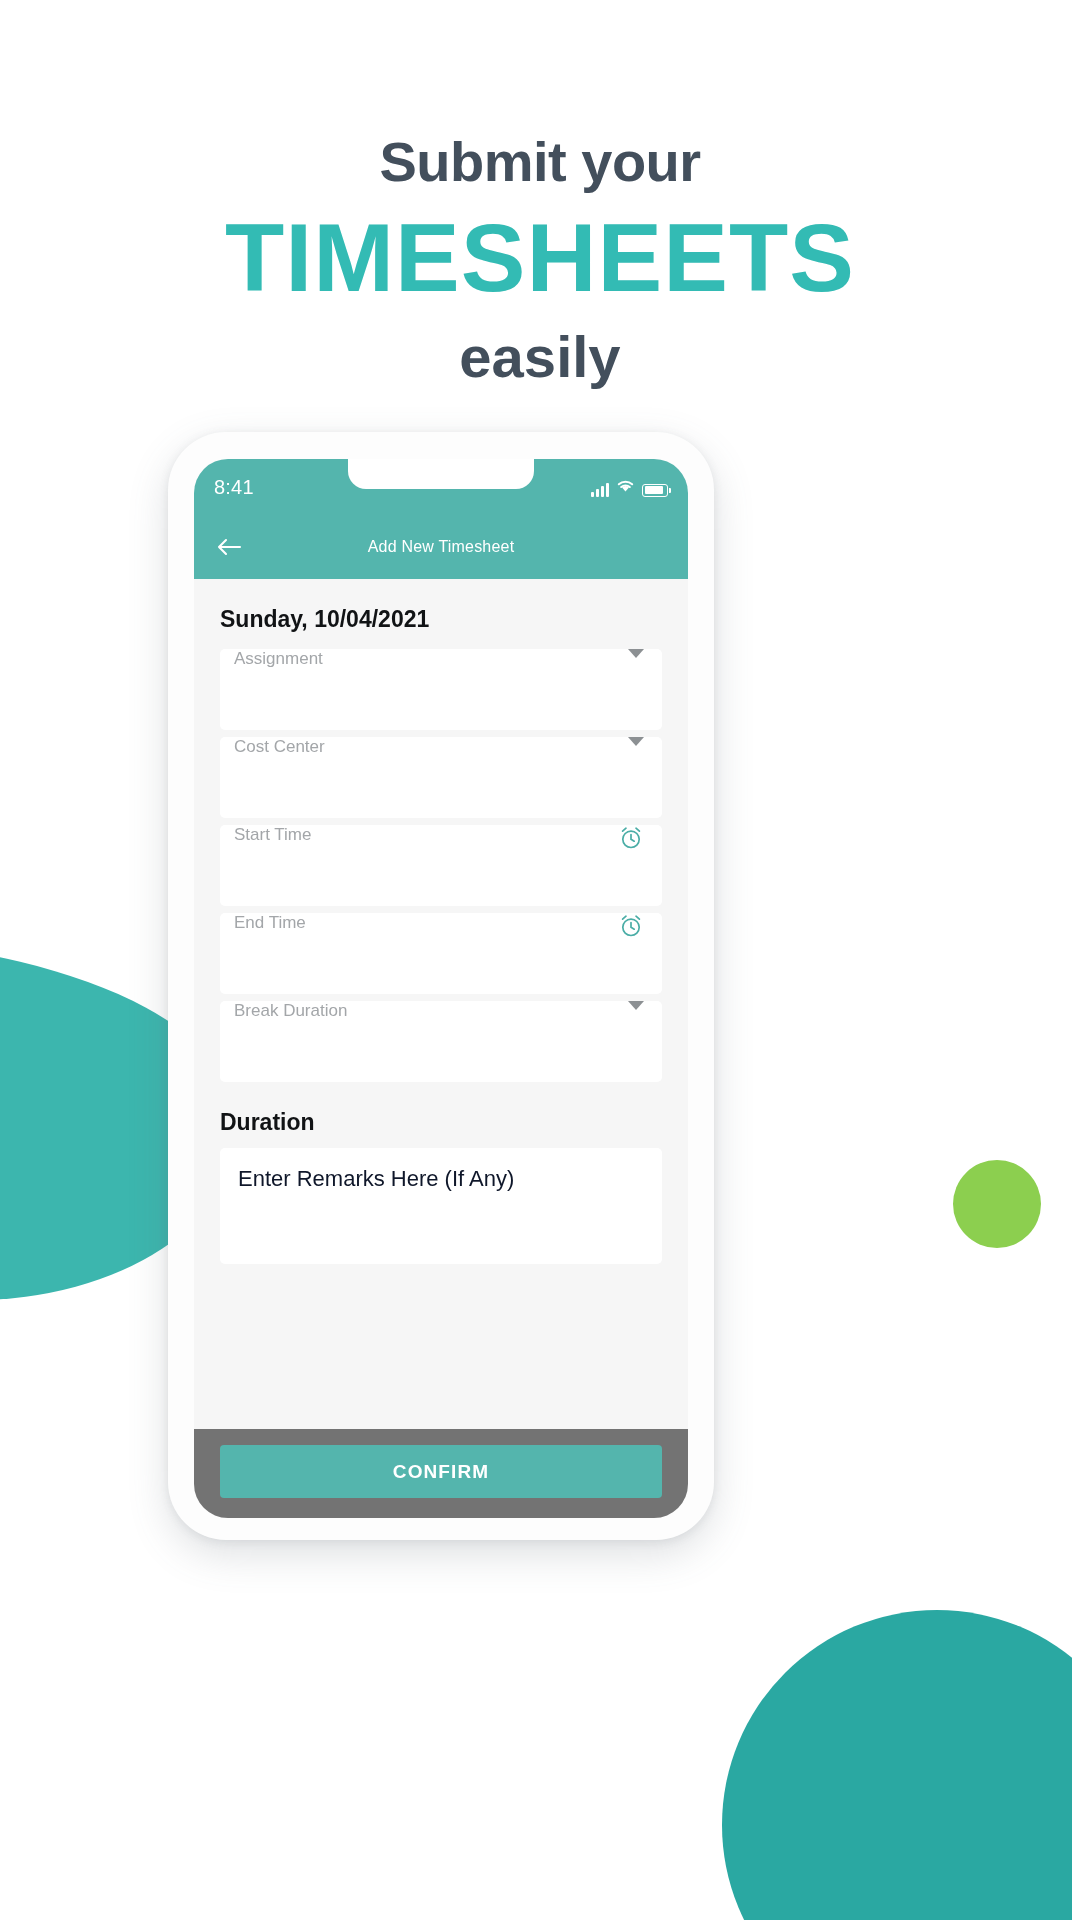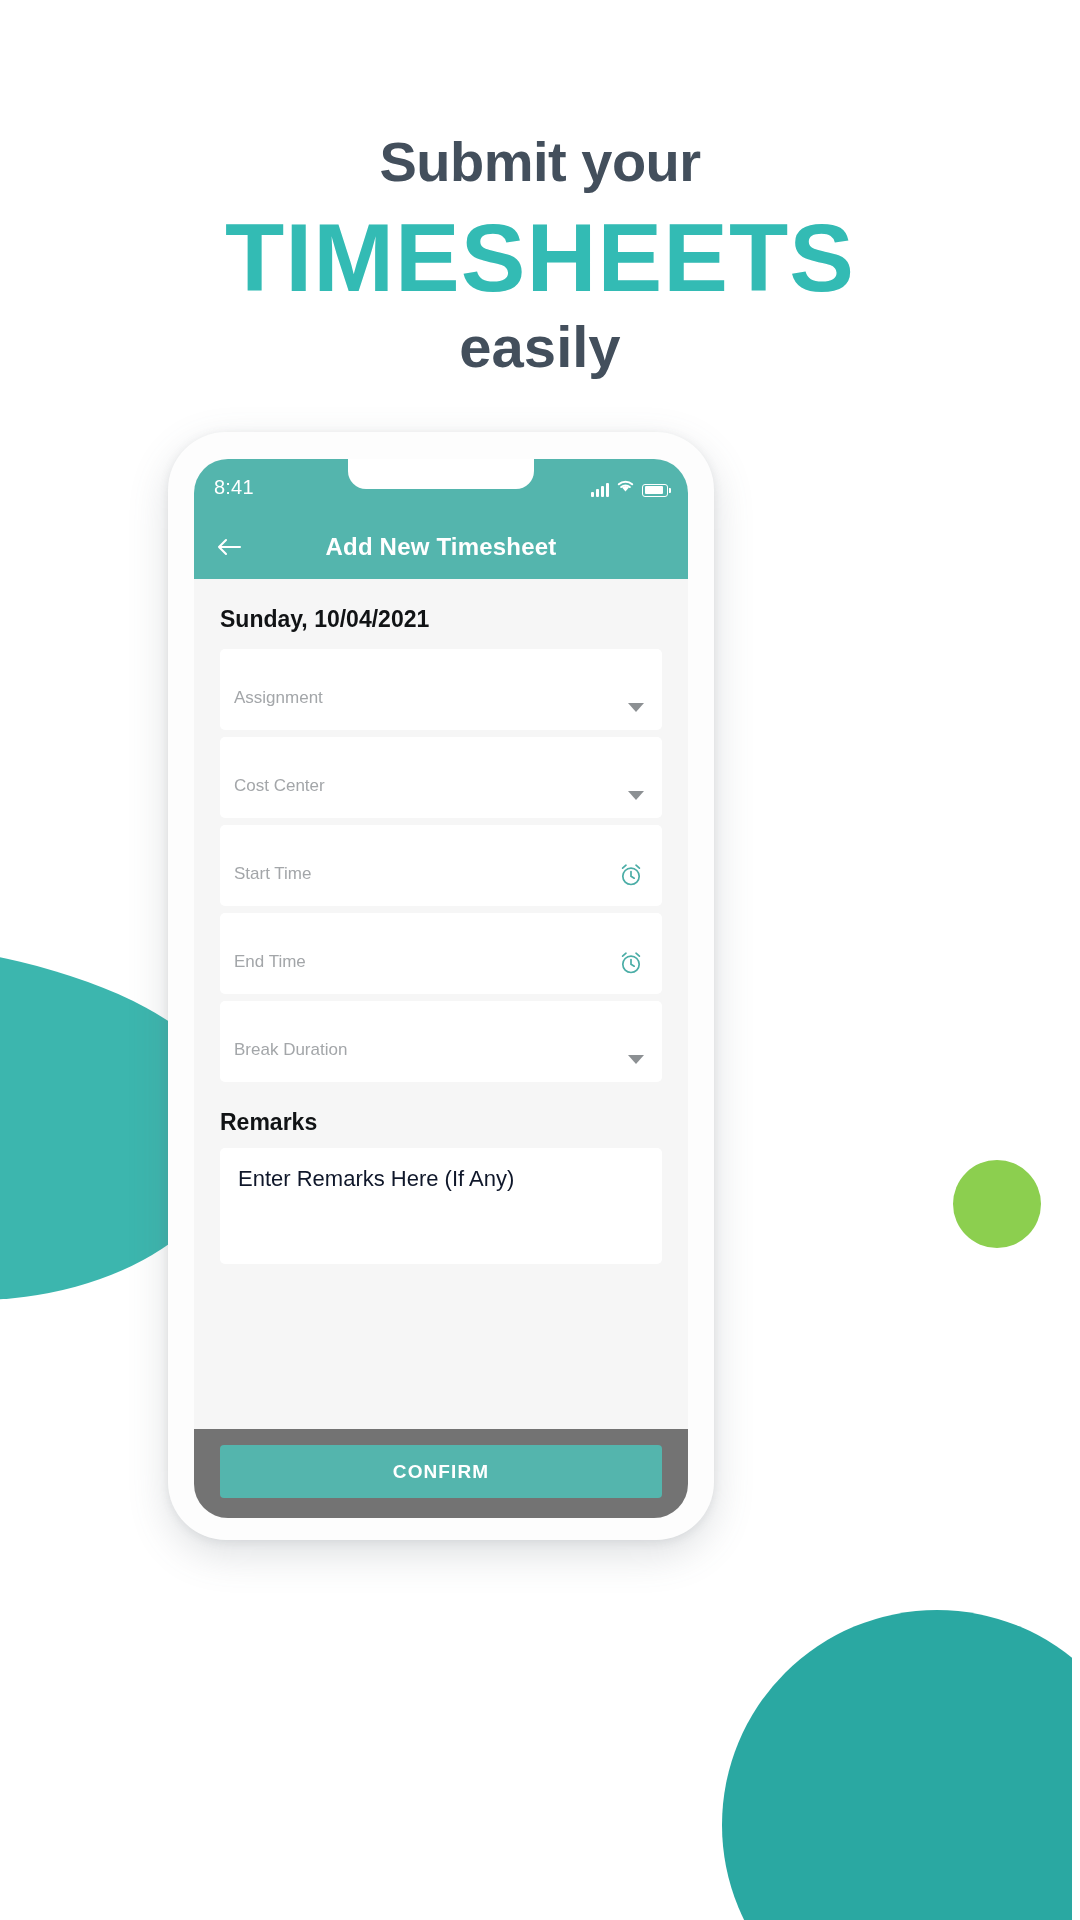--- a/index.html
+++ b/index.html
@@ -70,20 +70,21 @@
     color: #33bbb4;
     letter-spacing: 1px;
     line-height: 1.15;
     margin-top: 8px;
   }
   .head-line3 {
     font-size: 58px;
     font-weight: bold;
     color: #434f5c;
     line-height: 1.15;
+    margin-top: 10px;
   }
 
   
   .phone {
     position: absolute;
     left: 168px;
     top: 432px;
     width: 546px;
     height: 1108px;
     background: #fdfdfd;
@@ -176,22 +177,22 @@
     color: #ffffff;
     font-size: 27px;
     line-height: 1;
     z-index: 2;
   }
   .appbar-title {
     position: absolute;
     left: 0; right: 0;
     text-align: center;
     color: #ffffff;
-    font-size: 24px;
-    font-weight: bold;
+    font-size: 16px;
+    font-weight: normal;
     letter-spacing: 0.2px;
   }
 
   
   .app-body {
     flex: 1 1 auto;
     background: #f6f6f6;
     overflow: hidden;
     display: flex;
     flex-direction: column;
@@ -208,21 +209,21 @@
     color: #111315;
     padding: 20px 26px 12px 26px;
   }
 
   .field {
     margin: 0 26px 7px 26px;
     background: #ffffff;
     border-radius: 5px;
     height: 81px;
     display: flex;
-    align-items: flex-end;
+    align-items: flex-start;
     padding: 0 18px 0 14px;
     position: relative;
   }
   .field-label {
     flex: 1 1 auto;
     font-size: 17px;
     color: #a3a6a9;
     margin-bottom: 22px;
   }
   .caret {
@@ -353,21 +354,21 @@
               <path d="M21.4 6.2 L18.0 3.2" stroke="#4aada6" stroke-width="1.7" fill="none" stroke-linecap="round"></path>
             </svg>
           </div>
         </div>
 
         <div class="field">
           <div class="field-label">Break Duration</div>
           <div class="caret"></div>
         </div>
 
-        <div class="section-title">Remarks</div>
+        <div class="section-title">Duration</div>
 
         <div class="remarks-box">
           <div class="remarks-placeholder">Enter Remarks Here (If Any)</div>
         </div>
 
         <div class="spacer"></div>
       </div>
 
       <div class="footer">
         <button class="confirm-btn">CONFIRM</button>

